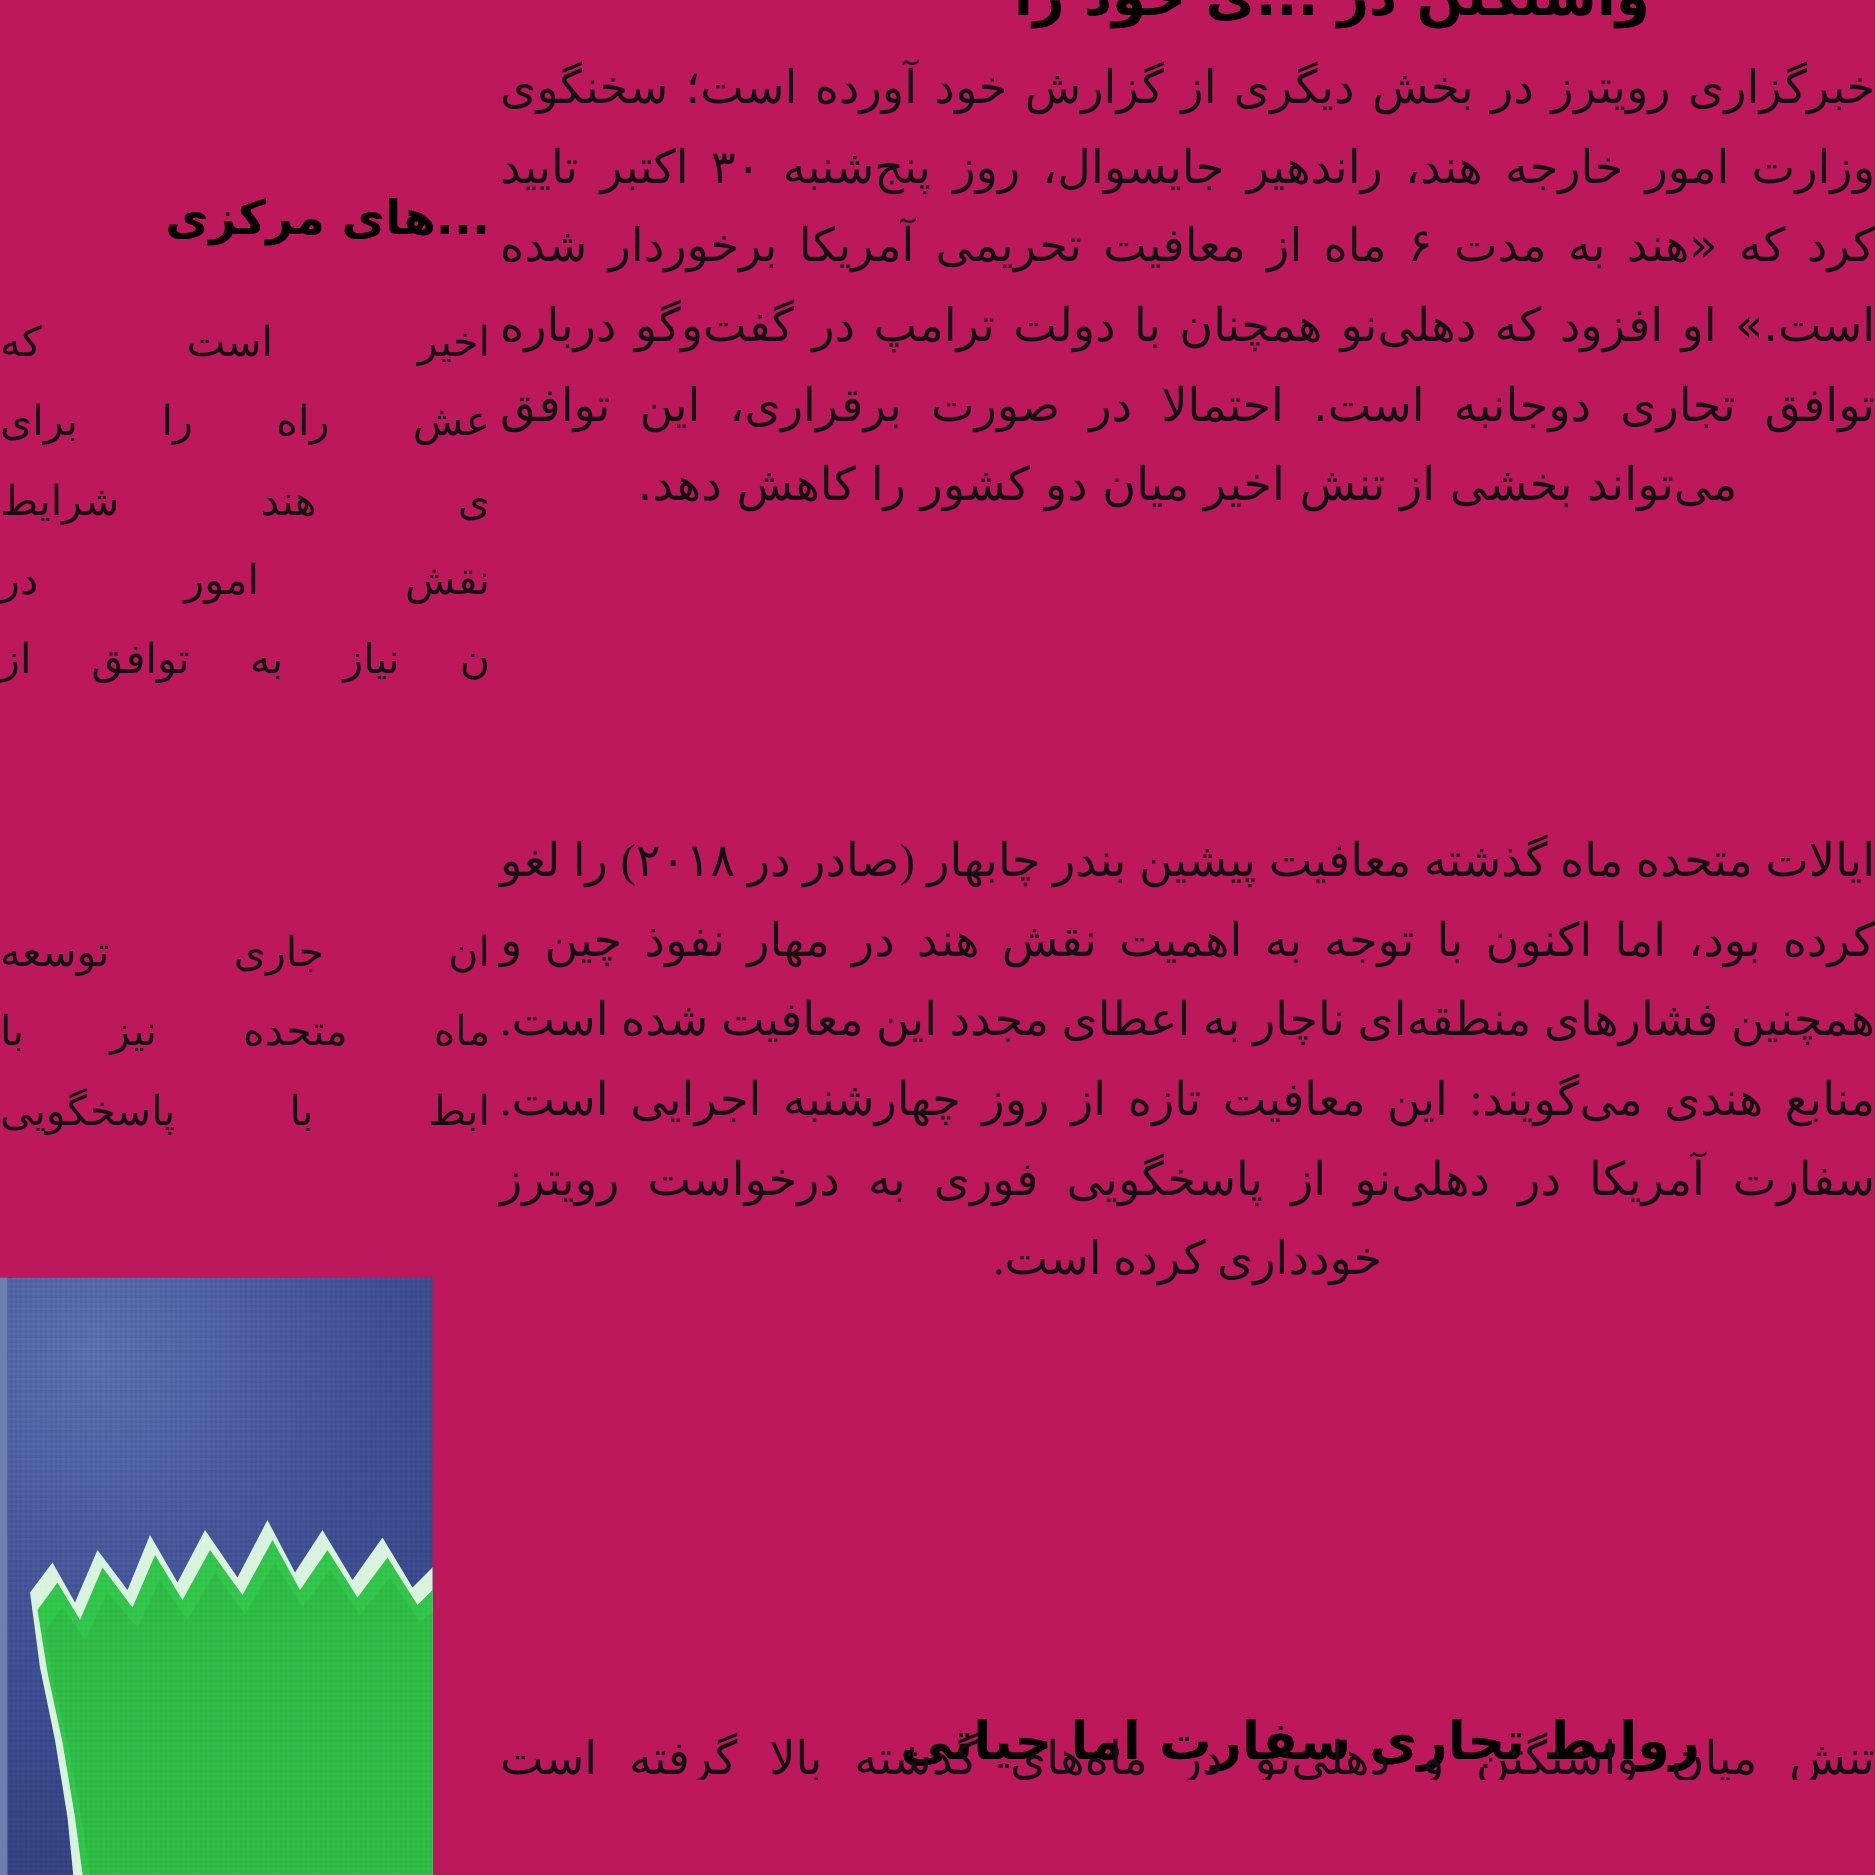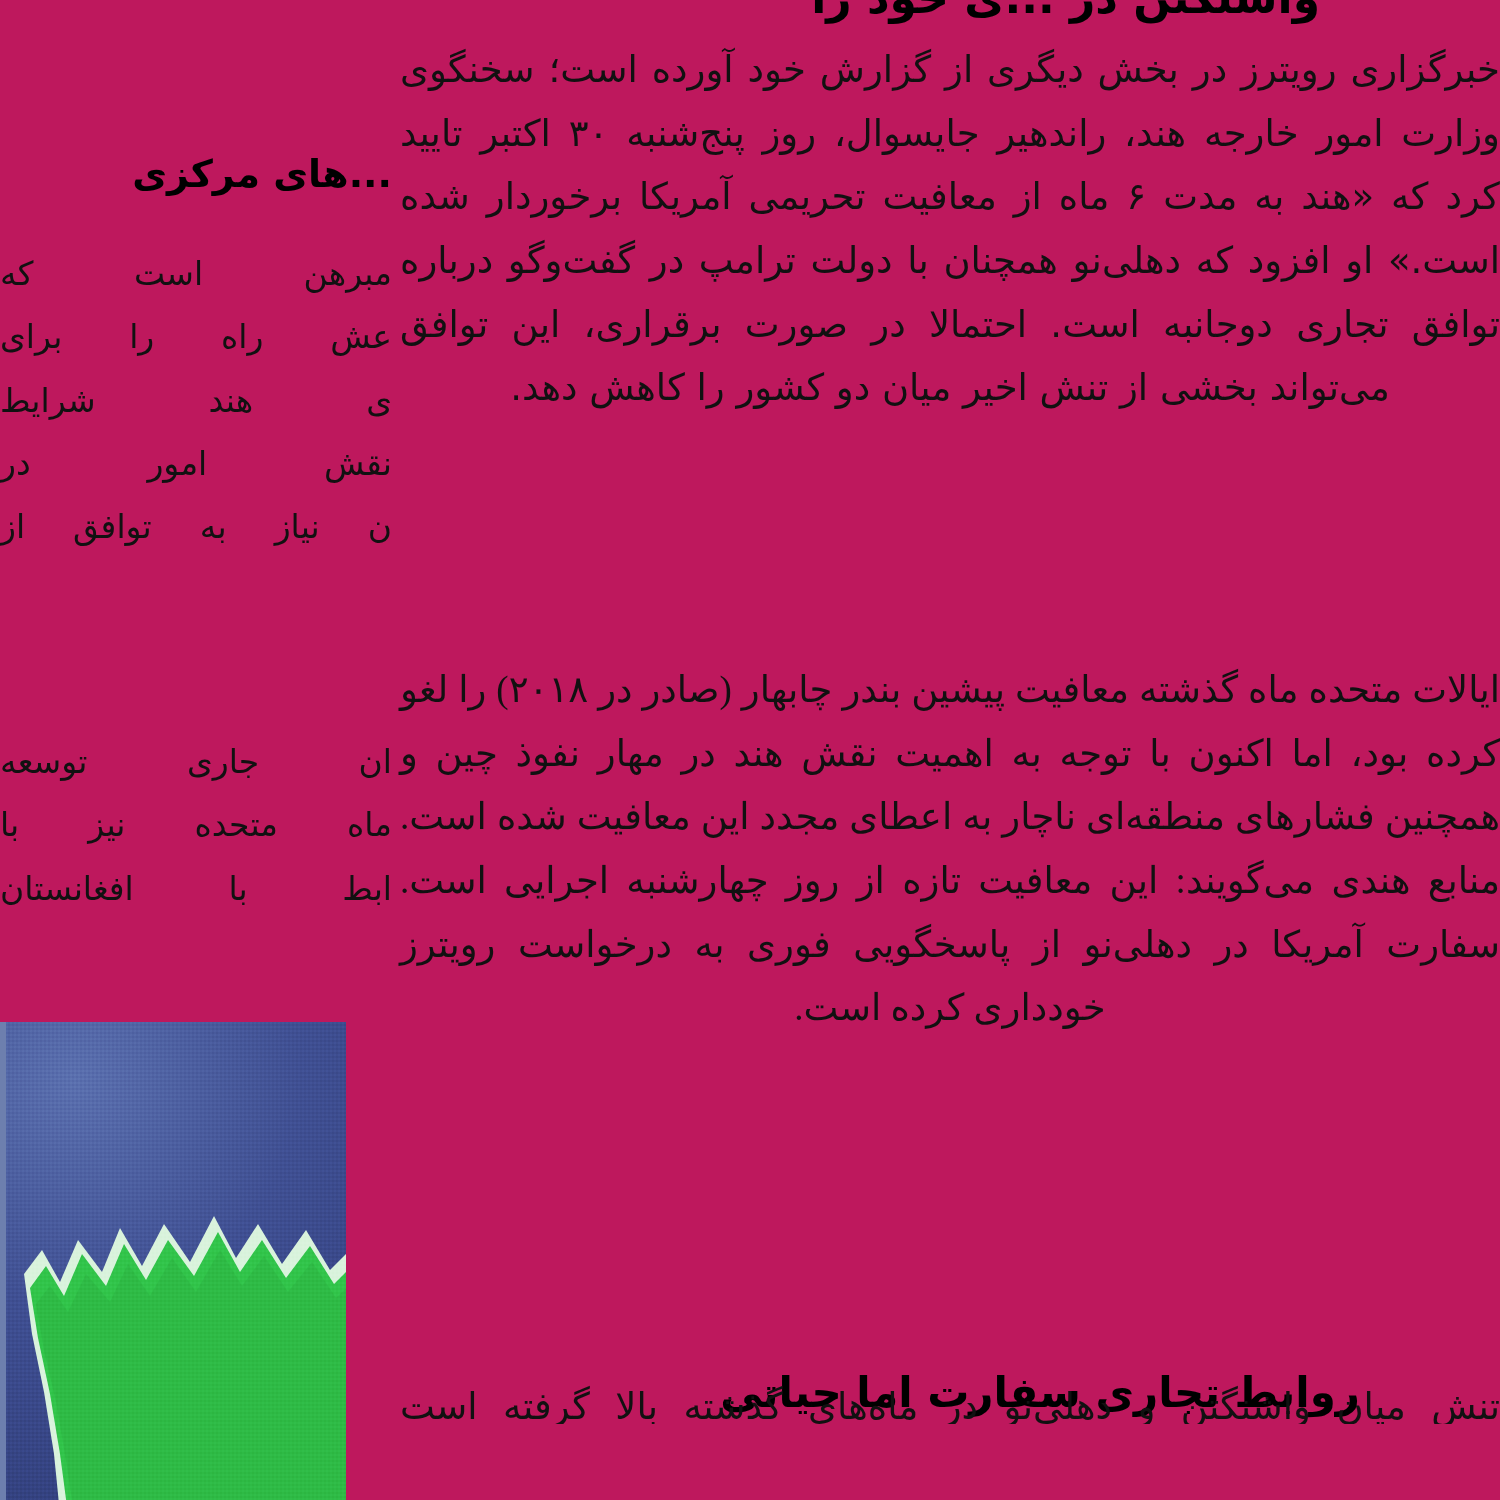--- a/index.html
+++ b/index.html
@@ -199,31 +199,31 @@
     <div class="headline-mid">روابط تجاری سفارت اما حیاتی</div>
 
     <div class="tail-line">تنش میان واشنگتن و دهلی‌نو در ماه‌های گذشته بالا گرفته است</div>
   </div>
 
   <div class="col-side">
 
     <div class="side-headline">...های مرکزی</div>
 
     <div class="side-para" id="side-para-1">
-      <p>مبرهن است که</p>
+      <p>اخیر است که</p>
       <p>عش راه را برای</p>
       <p>ی هند شرایط</p>
       <p>نقش امور در</p>
       <p>ن نیاز به توافق از</p>
     </div>
 
     <div class="side-para" id="side-para-2">
       <p>ان جاری توسعه</p>
       <p>ماه متحده نیز با</p>
-      <p>ابط با افغانستان</p>
+      <p>ابط با پاسخگویی</p>
     </div>
 
     <div class="edge-left"></div>
 
     <div class="photo-frame">
       <div class="photo-sea"></div>
       <div class="photo-land">
         <svg width="360" height="360" viewBox="0 0 360 360" aria-hidden="true">
           <path d="M10,120 L28,96 L46,128 L64,86 L88,118 L106,74 L128,112
                    L150,70 L176,108 L200,62 L222,104 L244,70 L268,110

